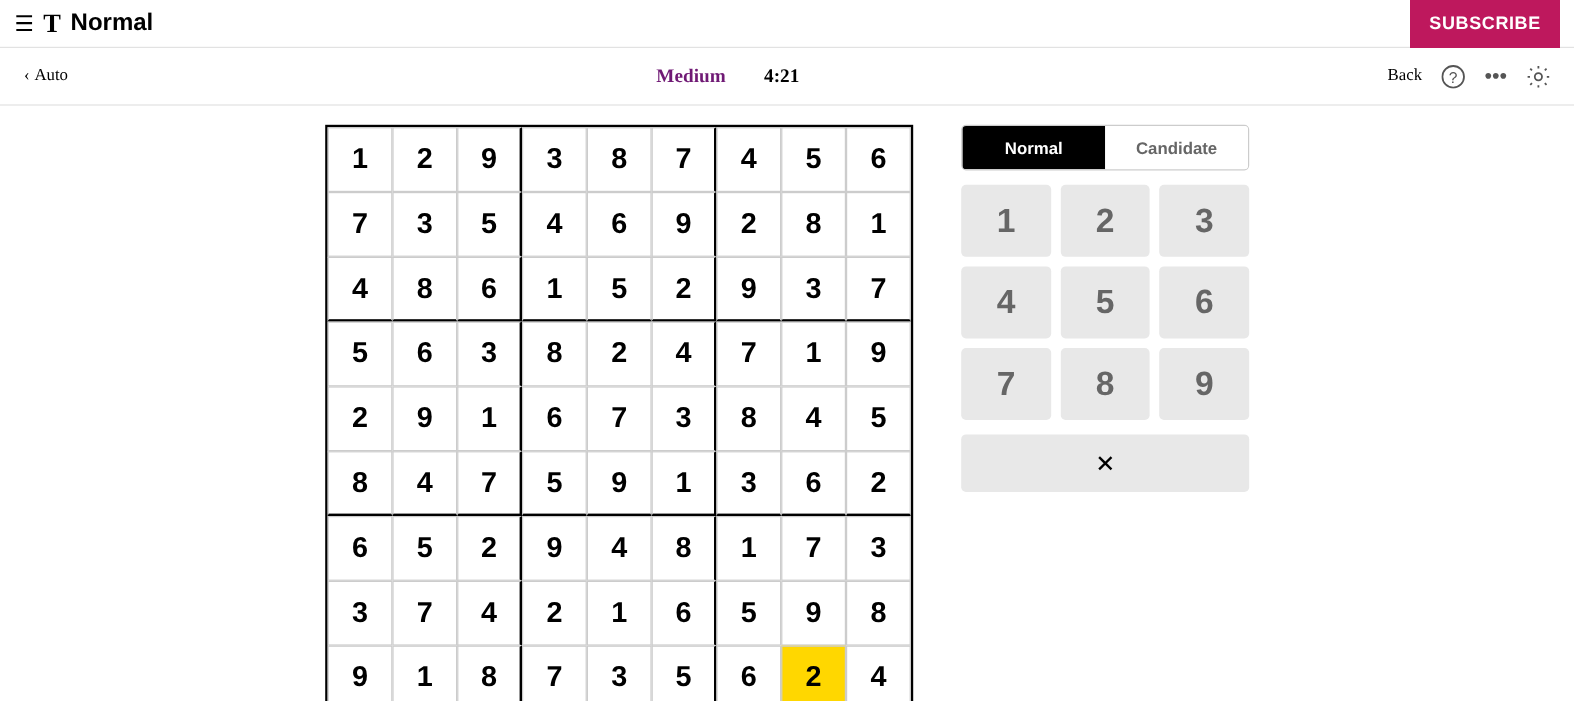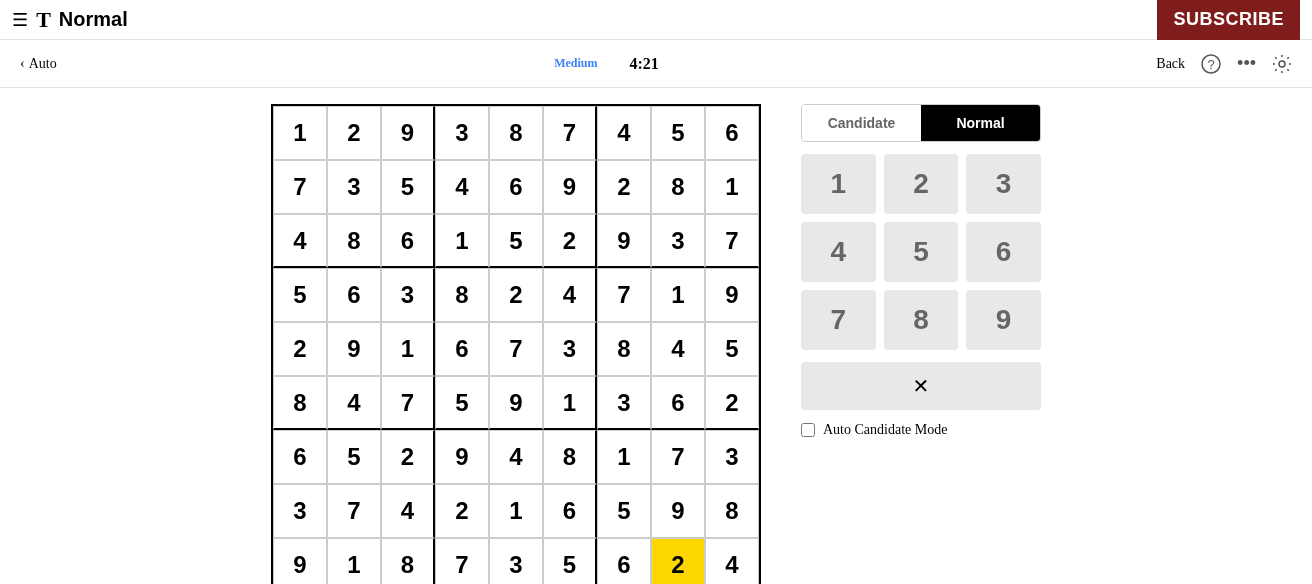--- a/index.html
+++ b/index.html
@@ -28,25 +28,25 @@
       font-size: 22px;
       font-weight: bold;
       font-family: 'Times New Roman', serif;
     }
     .games-label {
       font-size: 20px;
       font-weight: bold;
       font-family: Arial, sans-serif;
     }
     .subscribe-btn {
-      background: #7f1d1d;
+      background: #be185d;
       color: #fff;
       border: none;
       padding: 8px 16px;
-      font-size: 18px;
+      font-size: 15px;
       font-weight: bold;
       cursor: pointer;
       letter-spacing: 0.5px;
       height: 40px;
     }
 
     
     .game-header {
       display: flex;
       align-items: center;
@@ -63,22 +63,22 @@
       font-size: 14px;
       color: #000;
       text-decoration: none;
     }
     .game-header-center {
       display: flex;
       gap: 32px;
       align-items: center;
     }
     .difficulty {
-      font-size: 12px;
-      color: #3b82f6;
+      font-size: 16px;
+      color: #701a75;
       font-weight: bold;
     }
     .timer {
       font-size: 16px;
       font-weight: bold;
       color: #000;
     }
     .game-header-right {
       display: flex;
       align-items: center;
@@ -339,37 +339,33 @@
       <div class="sudoku-cell">3</div>
       <div class="sudoku-cell section-right">5</div>
       <div class="sudoku-cell">6</div>
       <div class="sudoku-cell highlighted">2</div>
       <div class="sudoku-cell">4</div>
     </div>
 
   <div class="right-panel">
 
     <div class="mode-toggle">
+      <button class="mode-btn active">Normal</button>
       <button class="mode-btn inactive">Candidate</button>
-      <button class="mode-btn active">Normal</button>
     </div>
 
     <div class="num-pad" id="num-pad">
     <button class="num-pad-btn">1</button>
         <button class="num-pad-btn">2</button>
         <button class="num-pad-btn">3</button>
         <button class="num-pad-btn">4</button>
         <button class="num-pad-btn">5</button>
         <button class="num-pad-btn">6</button>
         <button class="num-pad-btn">7</button>
         <button class="num-pad-btn">8</button>
         <button class="num-pad-btn">9</button>
       </div>
 
     <button class="delete-btn">✕</button>
 
-    <div class="auto-candidate">
-      <input type="checkbox" id="auto-candidate" style="">
-      <label for="auto-candidate">Auto Candidate Mode</label>
-    </div>
 
   </div>
 </div>
 
 </body></html>

